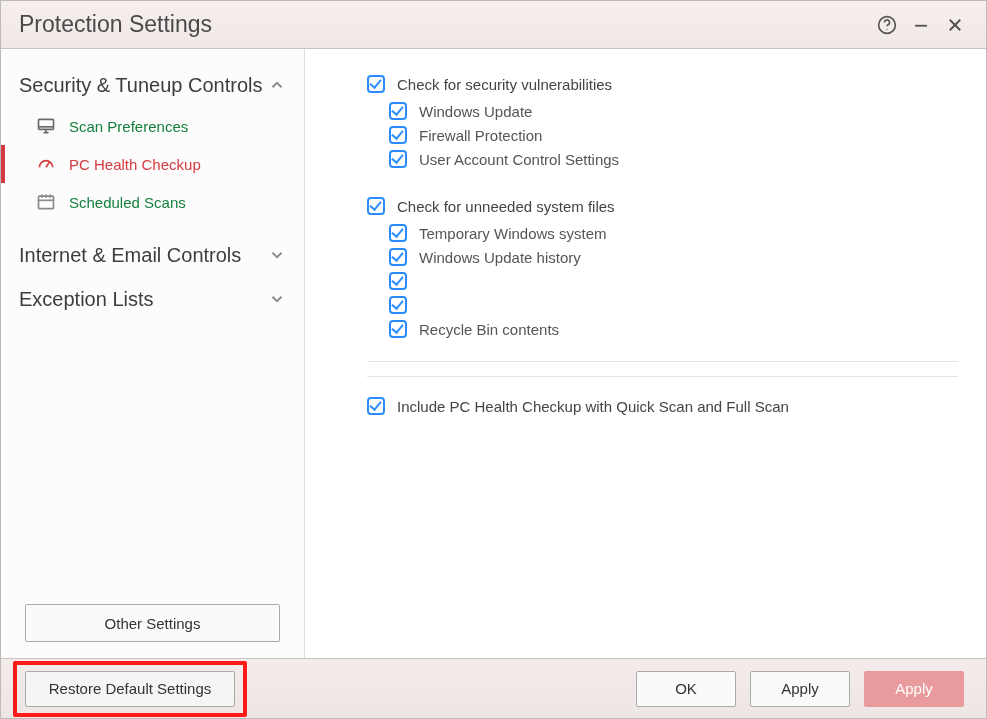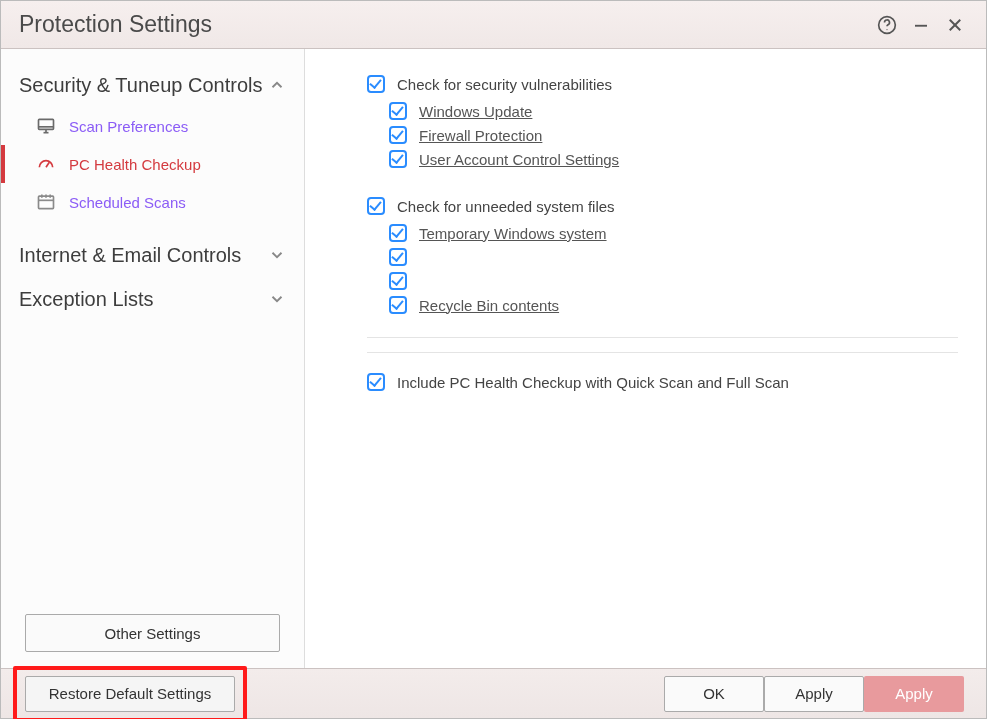--- a/index.html
+++ b/index.html
@@ -60,21 +60,21 @@
   .sb-section-header .sb-title {
     flex: 1;
     font-size: 20px; color: #3d3d3d;
     line-height: 1.2;
   }
   .chev { width:18px; height:18px; }
   .sb-item {
     display: flex; align-items: center;
     padding: 8px 10px 8px 28px;
     cursor: pointer;
-    color: #8b5cf6;
+    color: #15803d;
     font-size: 15px;
     border-left: 4px solid transparent;
   }
   .sb-item .sb-icon {
     width: 26px; height: 22px;
     display:flex; align-items:center; justify-content:center;
     margin-right: 10px;
   }
   .sb-item.active {
     color: #d43a3f;
@@ -98,21 +98,21 @@
     flex: 1;
     padding: 20px 28px 10px 28px;
     overflow: auto;
   }
   .chk-row {
     display: flex; align-items: center;
     padding: 3px 0;
     color: #555;
   }
   .chk-row.top { padding-top: 6px; padding-bottom: 6px; color:#444;}
-  .chk-row.sub { padding-left: 22px; text-decoration: underline; }
+  .chk-row.sub { padding-left: 22px; }
   .chk {
     width: 18px; height: 18px;
     border: 2px solid #2a8cff;
     border-radius: 4px;
     margin-right: 12px;
     position: relative;
     cursor: pointer;
     flex-shrink: 0;
   }
   .chk::after {
@@ -121,25 +121,26 @@
     left: 3px; top: 0px;
     width: 5px; height: 9px;
     border: solid #2a8cff;
     border-width: 0 2.5px 2.5px 0;
     transform: rotate(40deg);
   }
   .group { padding-bottom: 12px; margin-bottom: 8px;}
   .divider { border-top: 1px solid #e4e4e4; margin: 6px 0 14px 0; }
   
   .footer {
-    height: 50px;
+    height: 60px;
     background: linear-gradient(#f3eceb,#eee6e5);
     border-top: 1px solid #cbc2c1;
     display:flex; align-items:center;
     padding: 0 22px 0 12px;
+    gap: 14px;
   }
   .footer .grow { flex:1; }
   .footer .btn { width: 100px; height: 36px; }
   .footer .btn.apply {
     background: #e89a9d;
     color: #fff;
     border: none;
   }
   .highlight-box {
     border: 4px solid #ff1a1a;
@@ -274,20 +275,24 @@
         <div class="chk-row top">
           <span class="chk"></span>
           <span>Check for unneeded system files</span>
         </div>
         <div class="chk-row sub">
           <span class="chk"></span>
           <span>Temporary Windows system</span>
         </div>
         <div class="chk-row sub">
           <span class="chk"></span>
+          <span>Windows Update history</span>
+        </div>
+        <div class="chk-row sub">
+          <span class="chk"></span>
         </div>
         <div class="chk-row sub">
           <span class="chk"></span>
         </div>
         <div class="chk-row sub">
           <span class="chk"></span>
           <span>Recycle Bin contents</span>
         </div>
       </div>
 

